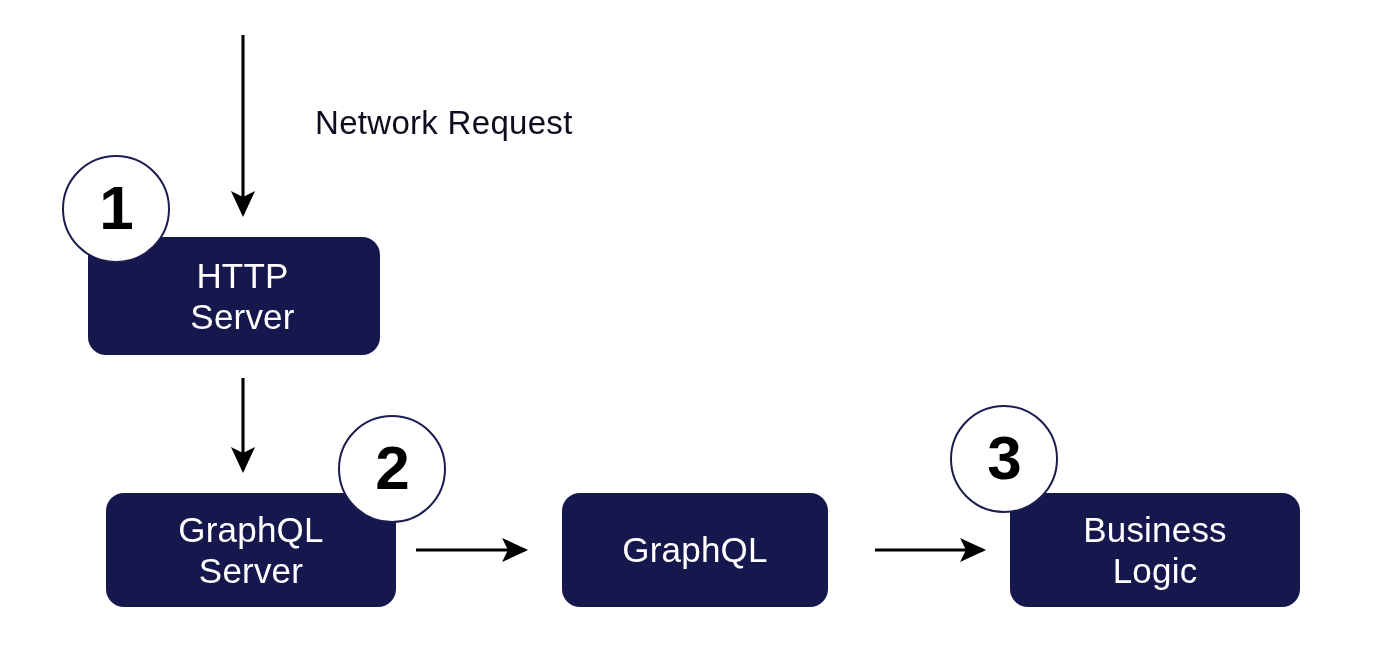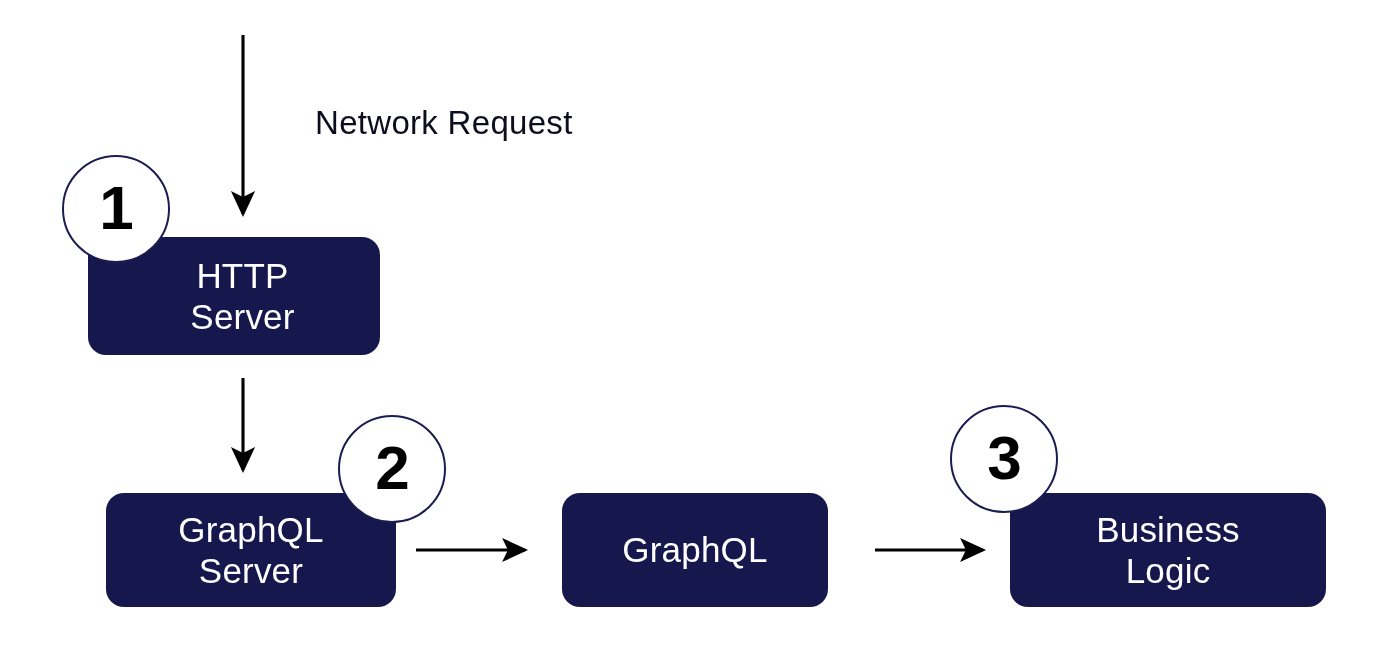--- a/index.html
+++ b/index.html
@@ -39,21 +39,21 @@
     font-size: 35px;
     line-height: 1.18;
     letter-spacing: 0.2px;
     white-space: pre-line;
     padding: 0 10px;
   }
 
   #box-http        { left: 88px;   top: 237px; width: 292px; height: 118px; padding-left: 17px; }
   #box-graphql     { left: 90px;   top: 493px; width: 290px; height: 114px; margin-left: 16px; }
   #box-resolver    { left: 562px;  top: 493px; width: 266px; height: 114px; }
-  #box-business    { left: 1010px; top: 493px; width: 316px; height: 114px; }
+  #box-business    { left: 1010px; top: 493px; width: 290px; height: 114px; }
 
   
   .step-badge {
     position: absolute;
     width: 108px;
     height: 108px;
     border-radius: 50%;
     background: #ffffff;
     border: 2.5px solid #1b1c4f;
     box-sizing: border-box;

